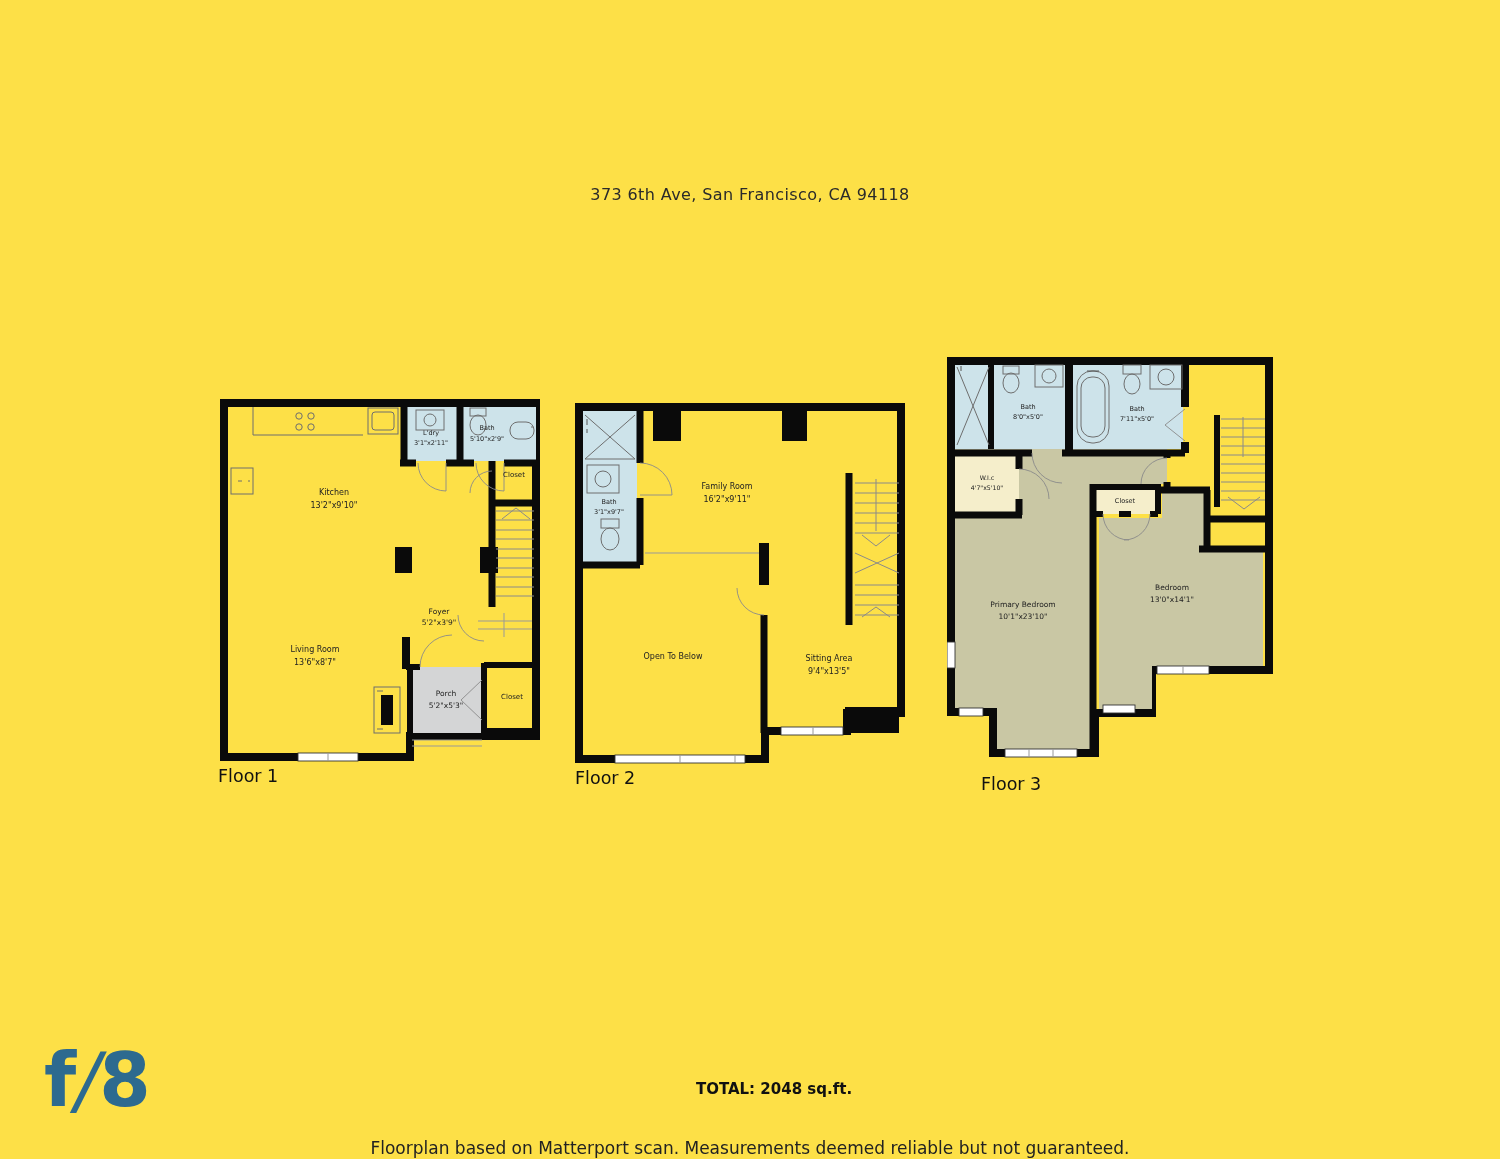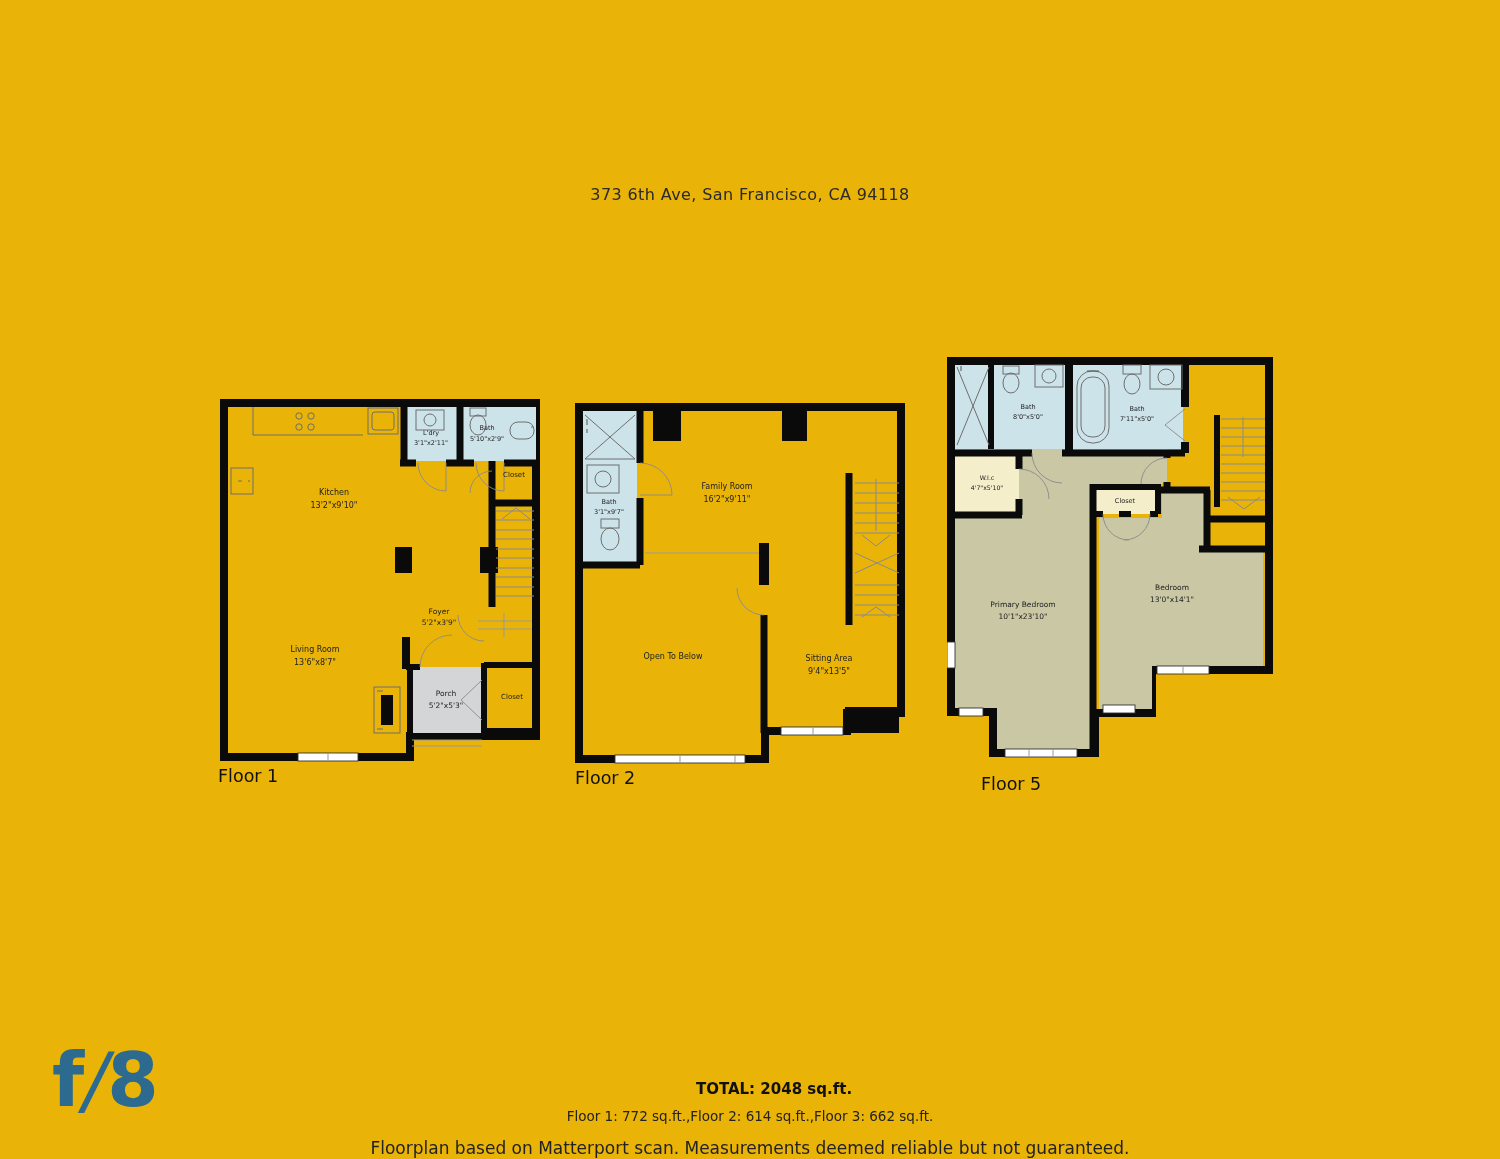--- a/index.html
+++ b/index.html
@@ -1,27 +1,27 @@
 <!DOCTYPE html>
 <html><head>
 <meta charset="utf-8">
 <style>
   html,body{margin:0;padding:0;background:#ffffff;}
-  .canvas{position:relative;width:1500px;height:1159px;background:#eab308;overflow:hidden;
+  .canvas{position:relative;width:1500px;height:1159px;background:#fde047;overflow:hidden;
           font-family:"DejaVu Sans","Liberation Sans",sans-serif;color:#1c1c1c;}
   .title{position:absolute;top:185px;left:0;width:100%;text-align:center;
          font-size:16px;color:#2a2a2a;letter-spacing:0.4px;}
   .plan{position:absolute;}
   .plan svg{display:block;width:100%;height:100%;}
   .caption{position:absolute;font-size:17.5px;color:#111;}
   .summary{position:absolute;left:0;width:100%;text-align:center;}
   .summary-total{top:1080px;font-size:15px;font-weight:bold;color:#111;margin-left:24px;}
   .summary-breakdown{top:1108px;font-size:13.5px;color:#222;}
   .summary-disclaimer{top:1138px;font-size:17px;color:#222;}
-  .logo{position:absolute;left:52px;top:1040px;font-size:74px;font-weight:bold;
+  .logo{position:absolute;left:44px;top:1040px;font-size:74px;font-weight:bold;
         color:#2d6a8f;line-height:1.1;letter-spacing:-3px;}
   .logo .slash{font-weight:300;font-style:italic;padding:0 2px;}
   
   .room-label{fill:#222;text-anchor:middle;}
   .fs8{font-size:8px;} .fs75{font-size:7.5px;} .fs7{font-size:7px;} .fs65{font-size:6.5px;} .fs6{font-size:6.2px;}
   .wall{stroke:#0a0a0a;stroke-linecap:butt;fill:none;}
   .w8{stroke-width:8;} .w7{stroke-width:7;} .w6{stroke-width:6;}
   .fix{stroke:#6e6e6e;stroke-width:1;fill:none;}
   .thin{stroke:#999;stroke-width:1;fill:none;}
   .tread{stroke:#8a8a8a;stroke-width:1;fill:none;}
@@ -289,21 +289,20 @@
         <text class="room-label fs6" x="40" y="123">W.I.c</text>
         <text class="room-label fs6" x="40" y="133">4'7"x5'10"</text>
         <text class="room-label fs65" x="178" y="146">Closet</text>
         <text class="room-label fs75" x="76" y="250">Primary Bedroom</text>
         <text class="room-label fs75" x="76" y="262">10'1"x23'10"</text>
         <text class="room-label fs75" x="225" y="233">Bedroom</text>
         <text class="room-label fs75" x="225" y="245">13'0"x14'1"</text>
       </g>
     </svg>
   </div>
-  <div class="caption" style="left:981px;top:774px;">Floor 5</div>
+  <div class="caption" style="left:981px;top:774px;">Floor 3</div>
 
   <div class="summary summary-total">TOTAL: 2048 sq.ft.</div>
-  <div class="summary summary-breakdown">Floor 1: 772 sq.ft.,Floor 2: 614 sq.ft.,Floor 3: 662 sq.ft.</div>
   <div class="summary summary-disclaimer">Floorplan based on Matterport scan. Measurements deemed reliable but not guaranteed.</div>
 
   <div class="logo"><span>f</span><span class="slash">/</span><span>8</span></div>
 
 </div>
 
 </body></html>

